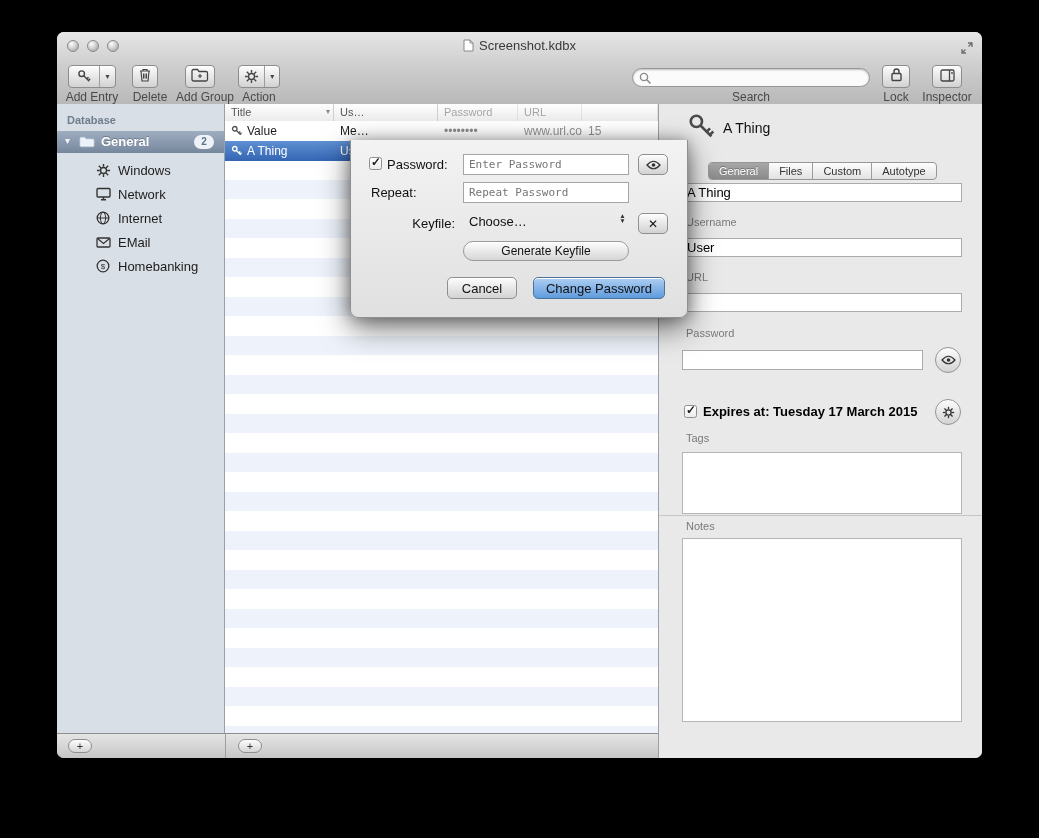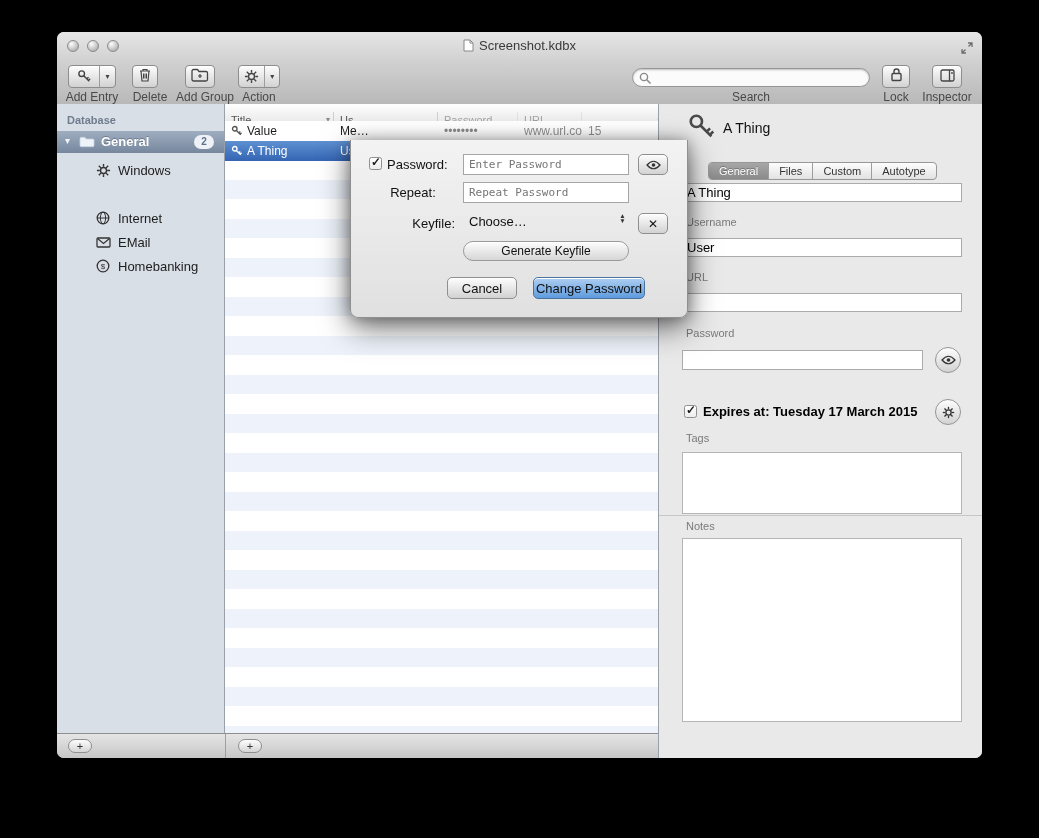--- a/index.html
+++ b/index.html
@@ -46,21 +46,21 @@
   .badge { position:absolute; right:10px; top:4px; min-width:20px; height:14px; border-radius:8px;
            background:#eef2f7; color:#5d718c; font-size:10px; font-weight:bold;
            text-align:center; line-height:14px; padding:0 4px; }
   .sb-item { position:absolute; left:0; right:0; height:24px; }
   .sb-item svg { position:absolute; left:39px; top:5px; }
   .sb-item .lbl { position:absolute; left:61px; top:5px; font-size:13px; color:#1d1d1d; }
   
   .etable { position:absolute; left:168px; top:72px; width:433px; bottom:25px; background:#fff; }
   .ehead { position:absolute; left:0; top:0; right:0; height:30px; display:flex;
            background:linear-gradient(#fefefe,#dedede); border-bottom:1px solid #b4b4b4;
-           font-size:11px; color:#555;align-items:center; }
+           font-size:11px; color:#555; }
   .ehead .hc { position:relative; border-right:1px solid #cfcfcf; padding:2px 0 0 6px;
                white-space:nowrap; overflow:hidden; }
   .sort { position:absolute; right:3px; top:3px; font-size:8px; color:#888; }
   .ebody { position:absolute; left:0; top:17px; right:0; bottom:0;
            background:repeating-linear-gradient(180deg,#ffffff 0 19.5px,#eef3fb 19.5px 39px); }
   .trow { position:absolute; left:0; right:0; height:20px; display:flex; font-size:12px; color:#1c1c1c; }
   .trow .tc { padding:3px 0 0 6px; white-space:nowrap; overflow:hidden; }
   .trow .tc.first { display:flex; align-items:center; gap:4px; padding-top:0; }
   .trow.selected { background:linear-gradient(#5e90d2,#3465b4); color:#fff; }
   .trow.selected svg * { stroke:#fff; }
@@ -244,20 +244,28 @@
             <line x1="12" y1="8" x2="15" y2="8"></line>
             <line x1="3" y1="3" x2="5.2" y2="5.2"></line>
             <line x1="10.8" y1="10.8" x2="13" y2="13"></line>
             <line x1="13" y1="3" x2="10.8" y2="5.2"></line>
             <line x1="3" y1="13" x2="5.2" y2="10.8"></line>
           </g>
           <circle cx="8" cy="8" r="3.2" fill="none" stroke="#333" stroke-width="1.5"></circle>
         </svg>
       <span class="lbl">Windows</span>
     </div>
+    <div class="sb-item" style="top:78px;">
+      <svg width="15" height="14" viewBox="0 0 15 13">
+          <rect x="1" y="1" width="13" height="8.5" rx="1" fill="none" stroke="#333" stroke-width="1.4"></rect>
+          <line x1="5" y1="12.3" x2="10" y2="12.3" stroke="#333" stroke-width="1.4"></line>
+          <line x1="7.5" y1="9.5" x2="7.5" y2="12" stroke="#333" stroke-width="1.4"></line>
+        </svg>
+      <span class="lbl">Network</span>
+    </div>
     <div class="sb-item" style="top:102px;">
       <svg width="14" height="14" viewBox="0 0 14 14">
           <circle cx="7" cy="7" r="5.8" fill="none" stroke="#333" stroke-width="1.3"></circle>
           <ellipse cx="7" cy="7" rx="2.6" ry="5.8" fill="none" stroke="#333" stroke-width="1"></ellipse>
           <line x1="1.2" y1="7" x2="12.8" y2="7" stroke="#333" stroke-width="1"></line>
         </svg>
       <span class="lbl">Internet</span>
     </div>
     <div class="sb-item" style="top:126px;">
       <svg width="15" height="11" viewBox="0 0 15 11" style="margin-top:2px">
@@ -380,36 +388,36 @@
       </span>
     <div class="sheet-label" style="left:36px; top:17px;">Password:</div>
     <input class="sfield" style="top: 14px;" placeholder="Enter Password">
     <div class="sbtn" style="left:287px; top:14px; width:30px; height:21px;">
       <svg width="15" height="10" viewBox="0 0 15 10">
           <path d="M1 5 Q7.5 -2.5 14 5 Q7.5 12.5 1 5 z" fill="none" stroke="#333" stroke-width="1.2"></path>
           <circle cx="7.5" cy="5" r="1.8" fill="#333"></circle>
         </svg>
     </div>
 
-    <div class="sheet-label" style="left:20px; top:45px; width:84px; text-align:center;">Repeat:</div>
+    <div class="sheet-label" style="left:20px; top:45px; width:84px; text-align:left;">Repeat:</div>
     <input class="sfield" style="top: 42px;" placeholder="Repeat Password">
 
     <div class="sheet-label" style="left:20px; top:76px; width:84px; text-align:right;">Keyfile:</div>
     <div class="popup">
       <span class="val">Choose…</span>
       <span class="stepper">▲<br>▼</span>
     </div>
     <div class="sbtn" style="left:287px; top:73px; width:30px; height:21px;">
       <span style="font-size:12px;">✕</span>
     </div>
 
     <div class="pill" style="left:112px; top:101px; width:166px; height:20px; line-height:19px;">Generate Keyfile</div>
 
     <div class="sbtn" style="left:96px; top:137px; width:70px; height:22px;">Cancel</div>
-    <div class="sbtn blue" style="left:182px; top:137px; width:112px; height:22px;">Change Password</div>
+    <div class="sbtn blue" style="left:182px; top:137px; width:132px; height:22px;">Change Password</div>
   </div>
 
   <div class="bottombar">
     <div class="plusbtn" style="left:11px;">+</div>
     <div class="bb-divider"></div>
     <div class="plusbtn" style="left:181px;">+</div>
   </div>
 
 </div>
 

